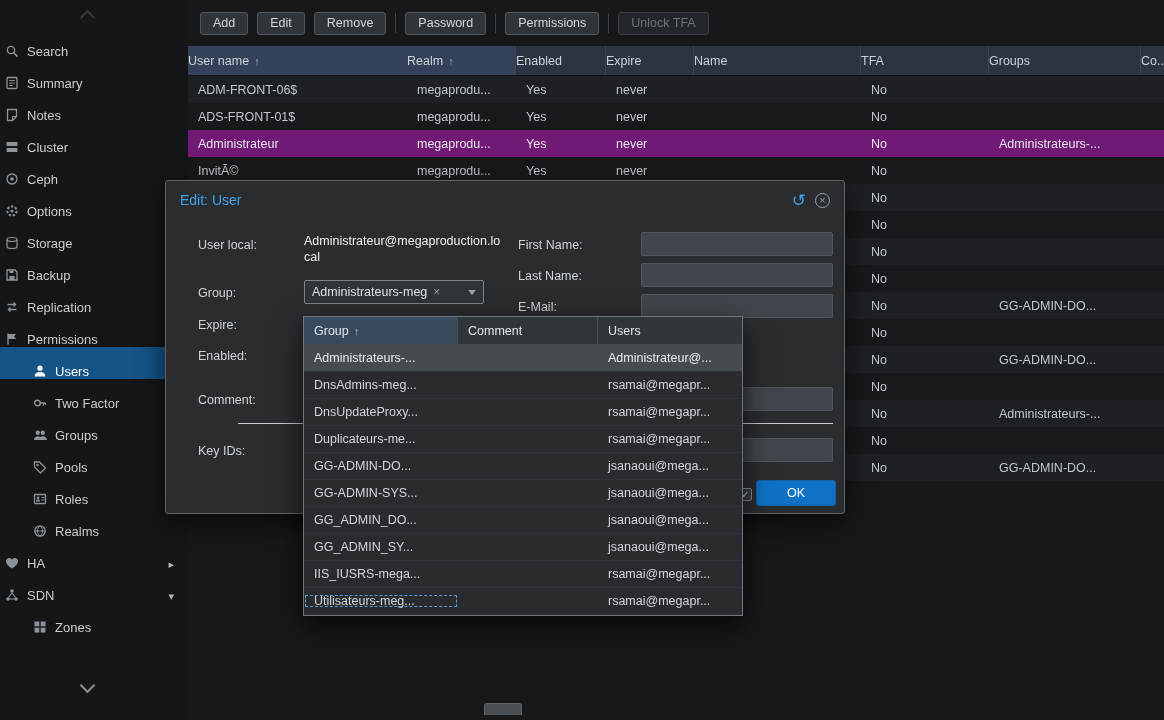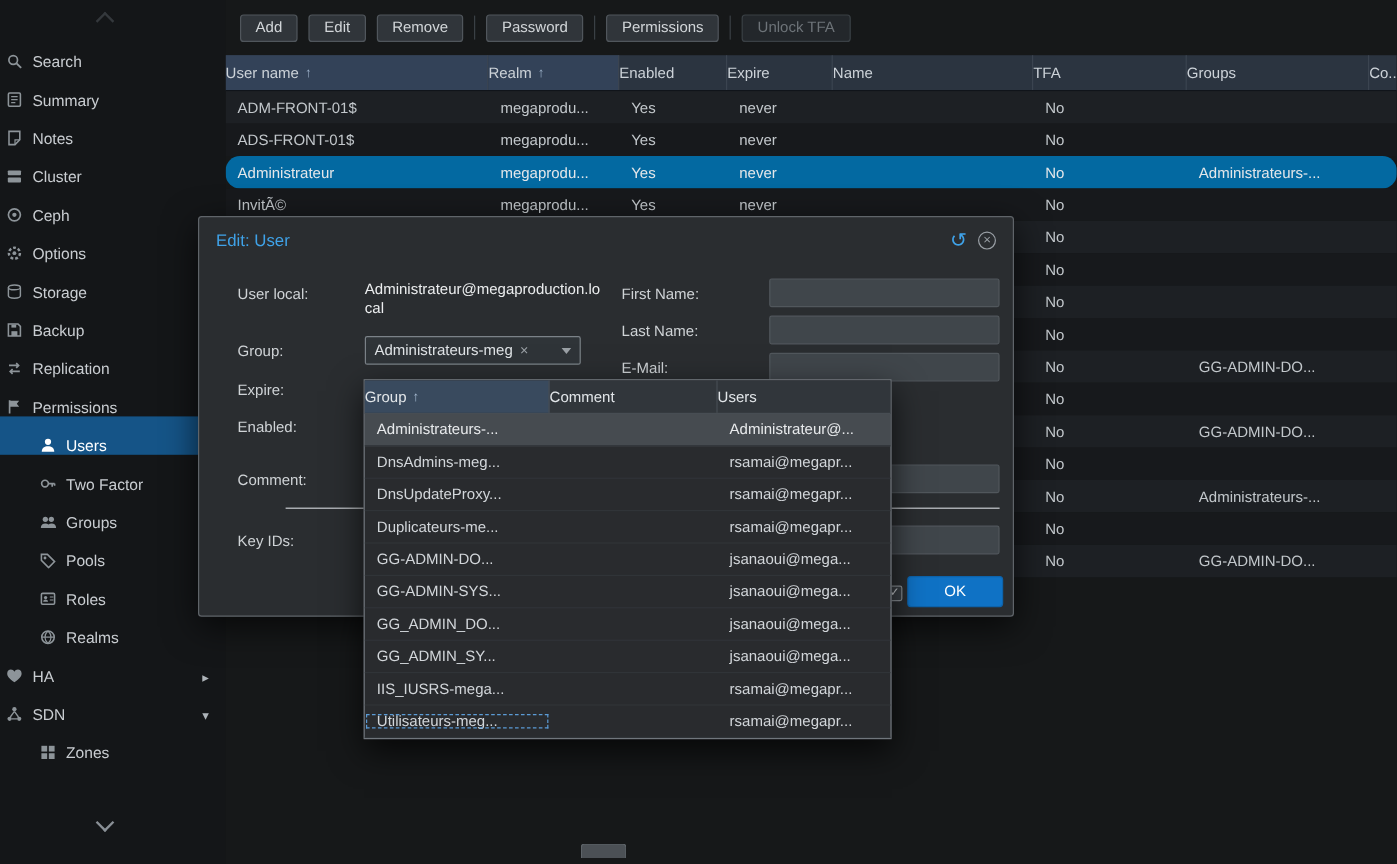--- a/index.html
+++ b/index.html
@@ -34,21 +34,21 @@
 
   
   .thead { position:absolute; left:188px; top:46px; width:976px; height:30px; display:flex; background:#2b3440; border-bottom:1px solid #10141a; z-index:1; }
   .th { display:flex; align-items:center; border-right:1px solid #3b4450; color:#ccd2d8; overflow:hidden; white-space:nowrap; cursor:pointer; }
   .th.sorted { background:#334258; }
   .th .arrow { margin-left:5px; font-size:11px; color:#9fb4cc; }
   .tbody { position:absolute; left:188px; top:76px; width:976px; z-index:1; }
   .trow { display:flex; height:27px; align-items:center; cursor:pointer; }
   .trow:nth-child(odd) { background:#1d2024; }
   .trow:nth-child(even) { background:#17191c; }
-  .trow.selected { background:#0369a1;border-radius:12px; }
+  .trow.selected { background:#701a75; }
   .trow.selected .td { color:#e4e7ea; }
   .td { padding-left:10px; overflow:hidden; white-space:nowrap; color:#c2c7cb; }
   .col0{width:219px}.col1{width:109px}.col2{width:90px}.col3{width:88px}
   .col4{width:167px}.col5{width:128px}.col6{width:152px}.col7{width:23px;border-right:none}
 
   
   .dialog { position:absolute; left:165px; top:180px; width:680px; height:334px; background:#2a2d30; border:1px solid #5f6469; border-radius:3px; box-shadow:0 8px 28px rgba(0,0,0,.65); z-index:10; }
   .dlg-head { position:absolute; left:0; top:0; width:100%; height:38px; display:flex; align-items:center; padding:0 14px; }
   .dlg-title { color:#3fa2e8; font-size:14px; }
   .dlg-tools { margin-left:auto; display:flex; align-items:center; gap:9px; }
@@ -61,21 +61,21 @@
   .combo .tag { color:#dfe3e6; white-space:nowrap; overflow:hidden; }
   .combo .tag-x { color:#9aa0a5; margin-left:6px; font-size:12px; }
   .combo .caret { margin-left:auto; width:0; height:0; border-left:4px solid transparent; border-right:4px solid transparent; border-top:5px solid #9aa0a5; }
   .dlg-sep { position:absolute; left:72px; top:242px; width:595px; height:1px; background:#c9cdd1; }
   .dlg-check { position:absolute; right:92px; bottom:12px; width:13px; height:13px; border:1px solid #8b9196; border-radius:2px; background:#3a3f44; color:#d0d4d7; font-size:10px; line-height:11px; text-align:center; cursor:pointer; }
   .ok-btn { position:absolute; right:8px; bottom:7px; width:80px; height:26px; background:#0f72c5; border:1px solid #0d63ab; border-radius:3px; color:#ffffff; font-size:12.5px; display:flex; align-items:center; justify-content:center; cursor:pointer; }
 
   
   .picker { position:absolute; left:303px; top:316px; width:440px; background:#292b2e; border:1px solid #70767c; box-shadow:0 10px 26px rgba(0,0,0,.7); z-index:20; }
   .phead { display:flex; height:28px; background:#31363b; border-bottom:1px solid #474d53; }
-  .pth { display:flex; align-items:center; border-right:1px solid #474d53; color:#e2e6e9; overflow:hidden; white-space:nowrap; cursor:pointer; }
+  .pth { display:flex; align-items:center; padding-left:10px; border-right:1px solid #474d53; color:#e2e6e9; overflow:hidden; white-space:nowrap; cursor:pointer; }
   .pth.sorted { background:#394a5e; }
   .pth .arrow { margin-left:5px; font-size:11px; color:#a9bdd4; }
   .pcol0{width:154px}.pcol1{width:140px}.pcol2{width:144px;border-right:none}
   .prow { display:flex; height:27px; align-items:center; border-bottom:1px solid #303438; cursor:pointer; }
   .prow.selected { background:#464b50; }
   .prow.selected .ptd { color:#e8eaec; }
   .ptd { padding-left:10px; overflow:hidden; white-space:nowrap; color:#d2d6da; }
   .prow.focused .pcol0 { outline:1px dashed #5b9bd5; outline-offset:-2px; }
 
   
@@ -306,21 +306,21 @@
     </div>
     <div class="th col6">
       <span>Groups</span>
     </div>
     <div class="th col7">
       <span>Co...</span>
     </div>
   </div>
 <div class="tbody" id="table-body">
     <div class="trow">
-      <div class="td col0">ADM-FRONT-01$</div>
+      <div class="td col0">ADM-FRONT-06$</div>
       <div class="td col1">megaprodu...</div>
       <div class="td col2">Yes</div>
       <div class="td col3">never</div>
       <div class="td col4"></div>
       <div class="td col5">No</div>
       <div class="td col6"></div>
       <div class="td col7"></div>
     </div>
     <div class="trow">
       <div class="td col0">ADS-FRONT-01$</div>

